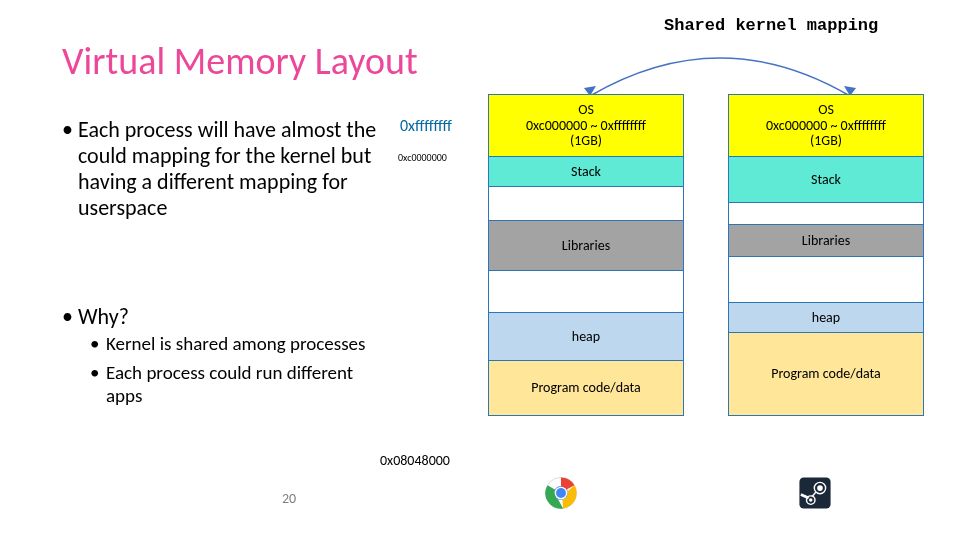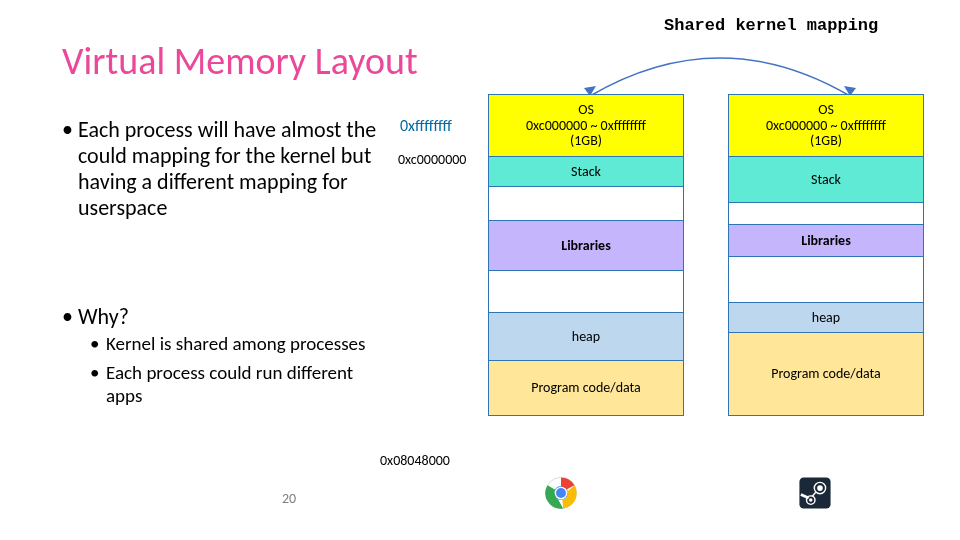--- a/index.html
+++ b/index.html
@@ -1,37 +1,37 @@
 <!DOCTYPE html>
 <html><head>
 <meta charset="utf-8">
 <style>
   * { box-sizing: border-box; margin: 0; padding: 0; }
   body { width: 960px; height: 540px; font-family: Calibri, Arial, sans-serif; background: #fff; position: relative; overflow: hidden; }
   .title { position: absolute; left: 62px; top: 38px; font-size: 38px; color: #ec4899; font-weight: 400; font-family: Calibri, Arial, sans-serif; }
   .addr-top { position: absolute; left: 400px; top: 80px; font-size: 16px; color: #0369a1; margin-top: 36px; }
-  .addr-c000 { position: absolute; left: 398px; top: 151px; font-size: 14px; color: #000; }
+  .addr-c000 { position: absolute; left: 398px; top: 151px; font-size: 10px; color: #000; }
   .addr-bot { position: absolute; left: 380px; top: 452px; font-size: 14px; color: #000; }
   .bullet1 { position: absolute; left: 78px; top: 117px; width: 320px; font-size: 22px; line-height: 1.18; }
   .bullet1 .dot { position: absolute; left: -16px; }
   .bullet2 { position: absolute; left: 78px; top: 303px; font-size: 22px; }
   .bullet2 .dot { position: absolute; left: -16px; }
   .sub { position: absolute; left: 106px; top: 332px; width: 280px; font-size: 19px; line-height: 1.22; }
   .sub .dot { position: absolute; left: -16px; }
   .shared-label { position: absolute; left: 664px; top: 16px; font-size: 17px; font-weight: 700; font-family: Liberation Mono, monospace; }
   .arc { position: absolute; left: 560px; top: 38px; width: 320px; height: 62px; }
   .arc svg { width: 100%; height: 100%; overflow: visible; }
   .col { position: absolute; width: 196px; border: 1.5px solid #2E75B6; }
   .colA { left: 488px; top: 94px; }
   .colB { left: 728px; top: 94px; }
   .seg { border-bottom: 1.5px solid #2E75B6; display: flex; align-items: center; justify-content: center; text-align: center; font-size: 14px; line-height: 1.12; padding: 2px 4px; }
   .seg.os { background: #FFFF00; height: 62px; flex-direction: column; }
   .seg.stack { background: #5eead4; height: 30px; }
   .seg.gap1 { background: #fff; height: 34px; }
-  .seg.libs { background: #c4b5fd; height: 50px; font-weight: bold; }
+  .seg.libs { background: #a3a3a3; height: 50px; }
   .seg.gap2 { background: #fff; height: 42px; }
   .seg.heap { background: #BDD7EE; height: 48px; }
   .seg.code { background: #FFE699; height: 54px; border-bottom: none; }
   .colB .seg.stack { height: 46px; }
   .colB .seg.gap1 { height: 22px; }
   .colB .seg.libs { height: 32px; }
   .colB .seg.gap2 { height: 46px; }
   .colB .seg.heap { height: 30px; }
   .colB .seg.code { height: 82px; }
   .icons { position: absolute; top: 472px; height: 42px; display: flex; gap: 6px; align-items: center; }

